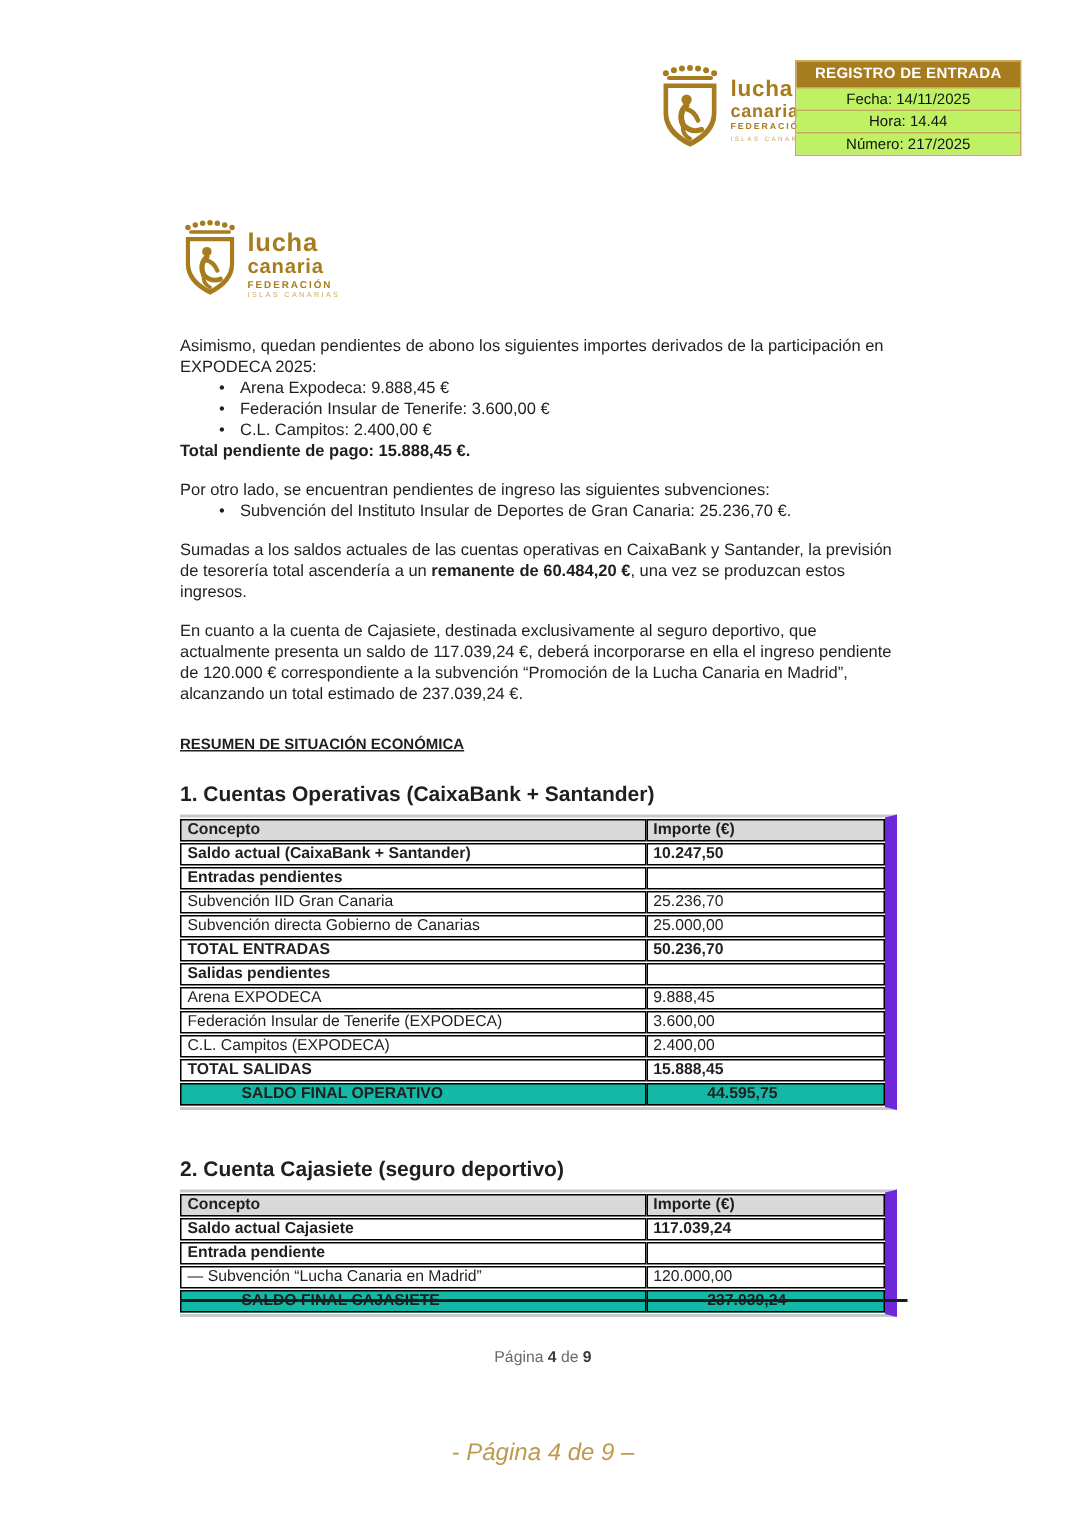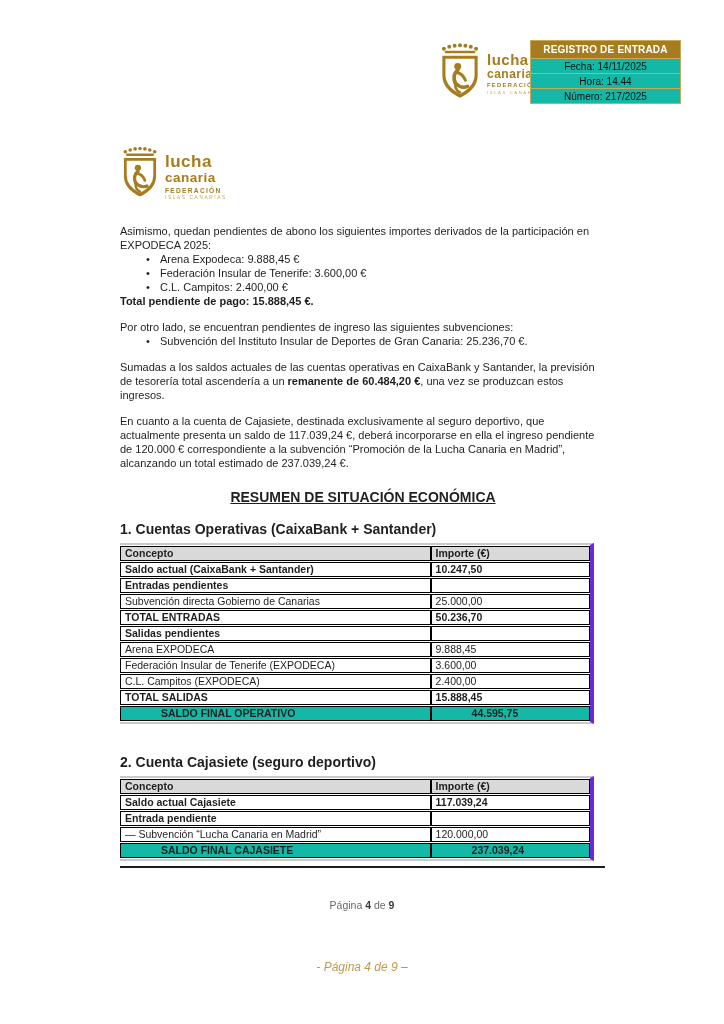--- a/index.html
+++ b/index.html
@@ -14,61 +14,61 @@
   .reg-logo { position:absolute; left:437px; top:40px; display:flex; align-items:flex-start; }
   .reg-logo svg { width:46px; height:62px; }
   .logo-text { margin-left:4px; margin-top:12px; color:#A67C1E; line-height:1; }
   .logo-text .l1 { font-size:15px; font-weight:bold; letter-spacing:.5px; }
   .logo-text .l2 { font-size:12px; font-weight:bold; letter-spacing:.5px; margin-top:1px; }
   .logo-text .l3 { font-size:5.8px; font-weight:bold; letter-spacing:1.3px; margin-top:3px; }
   .logo-text .l4 { font-size:4.2px; letter-spacing:1.6px; margin-top:2px; color:#C9A85C; }
 
   .reg-table { position:absolute; left:530px; top:40px; width:151px; border:1px solid #C9A85C; font-size:10px; }
   .reg-head { background:#A67C1E; color:#ffffff; font-weight:bold; text-align:center; height:17px; line-height:17px; letter-spacing:.2px; }
-  .reg-row { background:#14b8a6; color:#111; text-align:center; height:15px; line-height:15px; border-top:1px solid #C9A85C; }
+  .reg-row { background:#bef264; color:#111; text-align:center; height:15px; line-height:15px; border-top:1px solid #C9A85C; }
 
   
   .main-logo { position:absolute; left:119px; top:144px; display:flex; align-items:flex-start; }
   .main-logo svg { width:42px; height:56px; }
   .main-logo .logo-text { margin-top:9px; }
   .main-logo .logo-text .l1 { font-size:17px; }
   .main-logo .logo-text .l2 { font-size:13.5px; }
   .main-logo .logo-text .l3 { font-size:6.6px; }
   .main-logo .logo-text .l4 { font-size:4.8px; }
 
   
   .content { position:absolute; left:120px; top:224px; width:486px; font-size:11px; line-height:14px; }
   .content p { margin:0; }
   ul.bullets { list-style:none; margin:0; padding-left:26px; }
   ul.bullets li { line-height:14px; }
   ul.bullets li::before { content:"•"; display:inline-block; width:14px; font-size:11px; }
   .bold-line { font-weight:bold; }
   .sp { height:12px; }
 
-  .resumen-title { text-align:center; font-weight:bold; text-decoration:underline; font-size:14px; margin:20px 0 18px 0; }
+  .resumen-title { text-align:left; font-weight:bold; text-decoration:underline; font-size:10px; margin:20px 0 18px 0; }
   .tbl-caption { font-weight:bold; font-size:14px; margin-bottom:7px; }
 
-  .tbl-wrap { display:inline-block; border-top:2px solid #C9C9C9; border-right:4px solid #6d28d9; border-bottom:2px solid #C9C9C9; margin-bottom:12px; }
+  .tbl-wrap { display:inline-block; border-top:2px solid #C9C9C9; border-right:8px solid #6d28d9; border-bottom:2px solid #C9C9C9; margin-bottom:12px; }
   table.doc-table { border-collapse:separate; border-spacing:0 1px; width:470px; font-size:10.5px; table-layout:fixed; }
   table.doc-table th, table.doc-table td {
     border:1px solid #000; padding:0 4px; height:15px; line-height:13px;
     background:#fff; text-align:left; overflow:hidden; white-space:nowrap;
   }
   table.doc-table th { background:#D9D9D9; font-weight:bold; }
   .col-concepto { width:300px; }
   .col-importe  { width:154px; }
   tr.bold td { font-weight:bold; }
   tr.shaded td { background:#14b8a6;padding-left:40px; }
   .tbl2-gap { height:16px; }
 
   
   .footer-divider { position:absolute; left:120px; top:866px; width:485px; height:2px; background:#1c1c1c; }
   .footer-page { position:absolute; left:0; top:899px; width:724px; text-align:center; font-size:10.5px; color:#6a6a6a; }
   .footer-page b { color:#3a3a3a; }
-  .footer-gold { position:absolute; left:0; top:960px; width:724px; text-align:center; font-size:12px; font-style:italic; color:#BE9A4E; }
+  .footer-gold { position:absolute; left:0; top:960px; width:724px; text-align:center; font-size:16px; font-style:italic; color:#BE9A4E; }
 </style>
 </head>
 <body>
 
 <div class="page">
 
   <div class="reg-logo">
     <svg viewBox="0 0 60 78" aria-hidden="true">
       <g fill="#A67C1E">
         <circle cx="9" cy="10" r="2.6"></circle>
@@ -176,20 +176,24 @@
         <tbody>
             <tr class="bold">
               <td class="col-concepto">Saldo actual (CaixaBank + Santander)</td>
               <td class="col-importe">10.247,50</td>
             </tr>
             <tr class="bold">
               <td class="col-concepto">Entradas pendientes</td>
               <td class="col-importe"></td>
             </tr>
             <tr>
+              <td class="col-concepto">Subvención IID Gran Canaria</td>
+              <td class="col-importe">25.236,70</td>
+            </tr>
+            <tr>
               <td class="col-concepto">Subvención directa Gobierno de Canarias</td>
               <td class="col-importe">25.000,00</td>
             </tr>
             <tr class="bold">
               <td class="col-concepto">TOTAL ENTRADAS</td>
               <td class="col-importe">50.236,70</td>
             </tr>
             <tr class="bold">
               <td class="col-concepto">Salidas pendientes</td>
               <td class="col-importe"></td>

